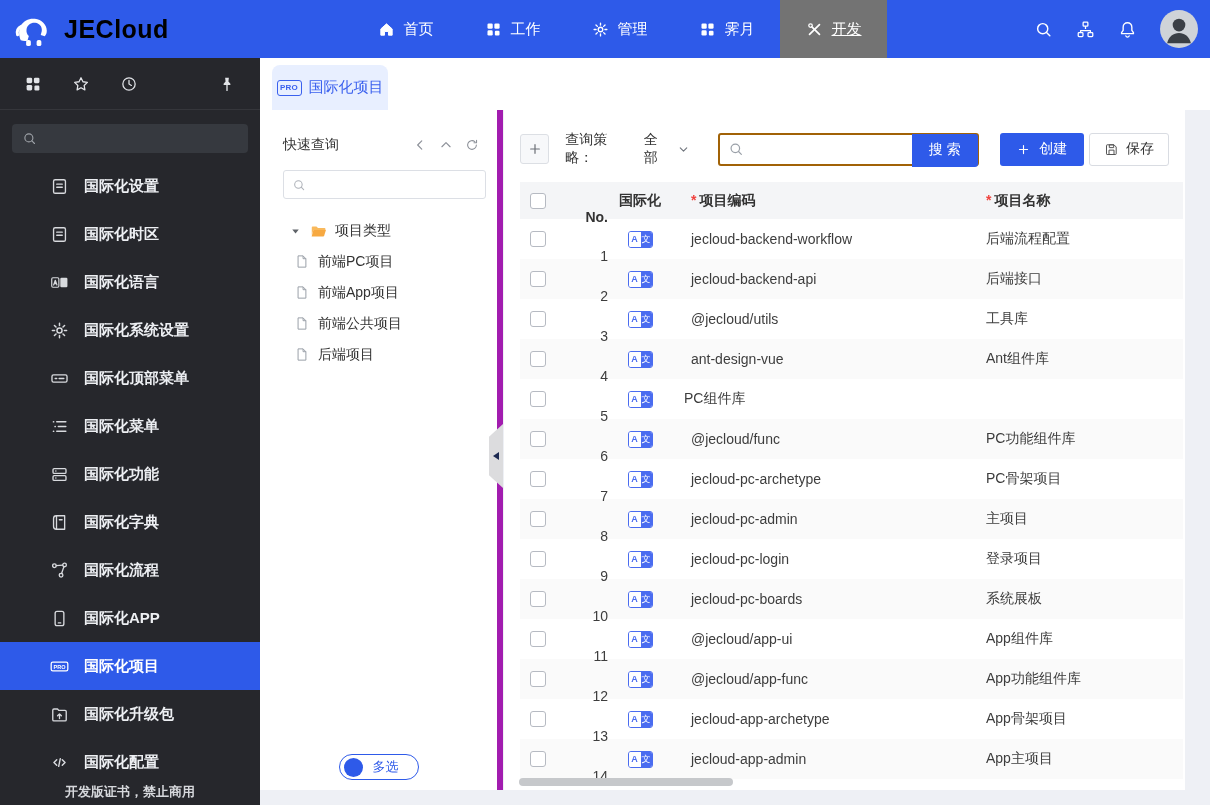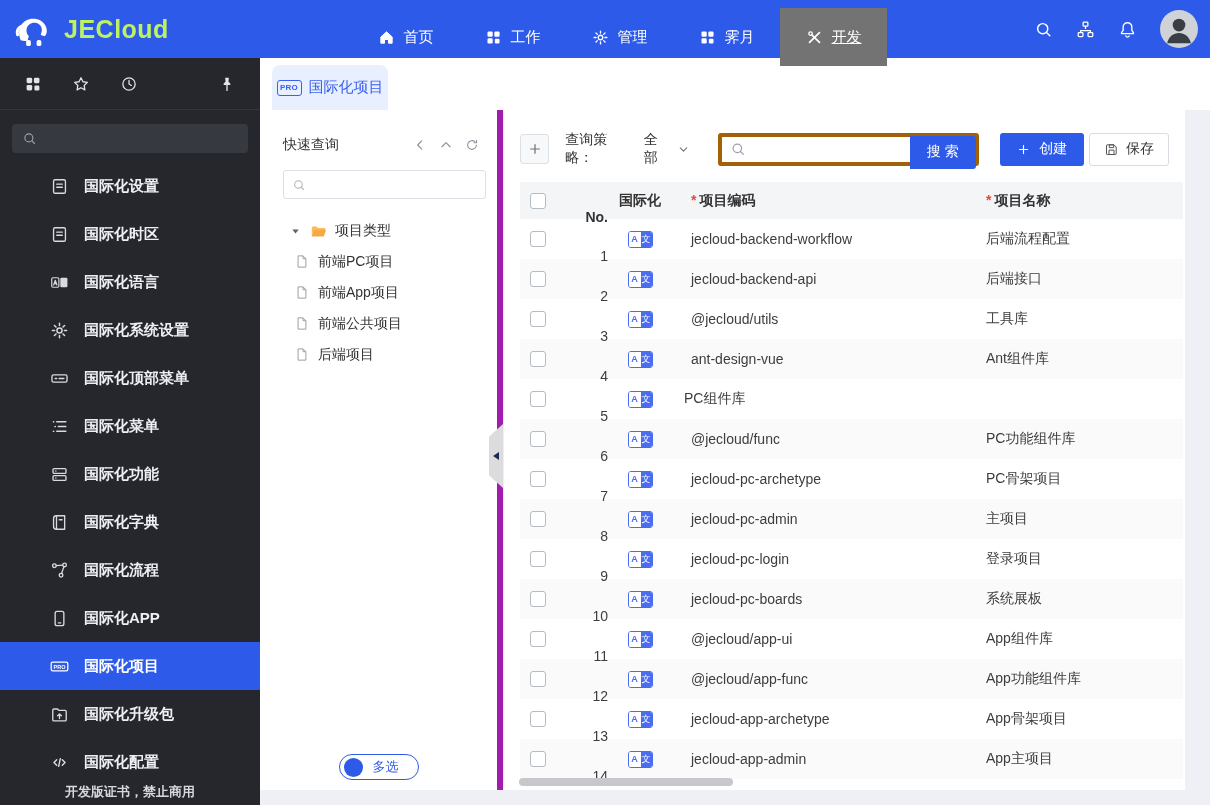--- a/index.html
+++ b/index.html
@@ -2,23 +2,23 @@
 <html><head>
 <meta charset="utf-8">
 <style>
   * { box-sizing: border-box; margin: 0; padding: 0; }
   html,body { width:1210px; height:805px; overflow:hidden; }
   body { font-family:"Liberation Sans","DejaVu Sans",sans-serif; background:#eef0f5; position:relative; font-size:14px; color:#333; }
   .ic { display:inline-block; vertical-align:middle; flex:none; }
 
   
   .navbar { position:absolute; top:0; left:0; right:0; height:58px; background:#2e5ae9; display:flex; align-items:center; z-index:5; }
-  .brand { display:flex; align-items:center; gap:8px; padding-left:12px; width:250px; color:#bef264; }
+  .brand { display:flex; align-items:center; gap:8px; padding-left:12px; width:250px; color:#000000; }
   .brand-name { font-size:25px; font-weight:bold; letter-spacing:.5px; }
-  .nav-items { position:absolute; left:352px; top:8px; height:58px; display:flex; }
+  .nav-items { position:absolute; left:352px; top:0; height:58px; display:flex; }
   .nav-item { width:107px; height:58px; display:flex; align-items:center; justify-content:center; gap:9px; color:#fff; font-size:15px; cursor:pointer; }
   .nav-item.active { background:#737373;text-decoration:underline; }
   .nav-right { position:absolute; right:12px; top:0; height:58px; display:flex; align-items:center; gap:23px; color:#fff; }
   .avatar { width:38px; height:38px; border-radius:50%; background:#cfd3d8; overflow:hidden; cursor:pointer; }
 
   
   .sidebar { position:absolute; top:58px; left:0; width:260px; bottom:0; background:#26272c; }
   .side-top { height:52px; display:flex; align-items:center; color:#e2e4e8; border-bottom:1px solid #35363b; padding:0 24px; gap:30px; }
   .side-top .pin { margin-left:auto; }
   .side-search { margin:14px 12px 0; height:29px; background:#36393f; border-radius:4px; display:flex; align-items:center; padding:0 10px; color:#9ea2a8; }
@@ -52,21 +52,21 @@
   .collapse-handle { position:absolute; left:229px; top:314px; width:14px; height:64px; background:#dcdcde; clip-path:polygon(100% 0,100% 100%,0 80%,0 20%); cursor:pointer; }
   .collapse-handle .tri { position:absolute; left:4px; top:28px; width:0; height:0; border-top:4px solid transparent; border-bottom:4px solid transparent; border-right:6px solid #1d2a52; }
 
   
   .main-panel { position:absolute; left:244px; top:0; width:681px; height:680px; background:#fff; }
   .tbar { display:flex; align-items:center; padding:21px 16px 0; }
   .plus-btn { width:30px; height:30px; border:1px solid #dcdfe4; background:#f7f8fa; border-radius:3px; color:#6b6f76; display:flex; align-items:center; justify-content:center; cursor:pointer; }
   .strategy-label { margin-left:16px; font-size:14px; color:#333; }
   .strategy-value { margin-left:10px; font-size:14px; color:#333; display:flex; align-items:center; gap:6px; cursor:pointer; }
   .strategy-value .ic { color:#70757d; }
-  .search-wrap { margin-left:28px; width:267px; height:33px; border:4px solid #a16207; border-radius:3px; display:flex; align-items:center; position:relative; background:#fff; }
+  .search-wrap { margin-left:28px; width:267px; height:33px; border:2px solid #a16207; border-radius:3px; display:flex; align-items:center; position:relative; background:#fff; }
   .search-wrap .mag { margin:0 8px; color:#9aa0a8; }
   .search-wrap input { flex:1; border:none; outline:none; font-size:14px; min-width:0; }
   .search-btn { position:absolute; right:-1px; top:-1px; width:66px; height:33px; background:#2e5ae9; color:#fff; font-size:14px; border:none; border-radius:0 3px 3px 0; cursor:pointer; }
   .create-btn { margin-left:21px; width:86px; height:33px; background:#2e5ae9; color:#fff; border:none; border-radius:3px; display:flex; gap:8px; align-items:center; justify-content:center; font-size:14px; cursor:pointer; }
   .save-btn { margin-left:5px; width:82px; height:33px; background:#fff; border:1px solid #d9dce2; border-radius:3px; color:#333; display:flex; gap:7px; align-items:center; justify-content:center; font-size:14px; cursor:pointer; }
   .save-btn .ic { color:#555; }
 
   .table { margin:15px 2px 0 16px; }
   .thead { display:flex; height:37px; background:#f4f5f7; align-items:center; font-size:14px; color:#333; font-weight:bold; }
   .trow { display:flex; height:40px; align-items:center; font-size:14px; color:#3d3d3d; }

